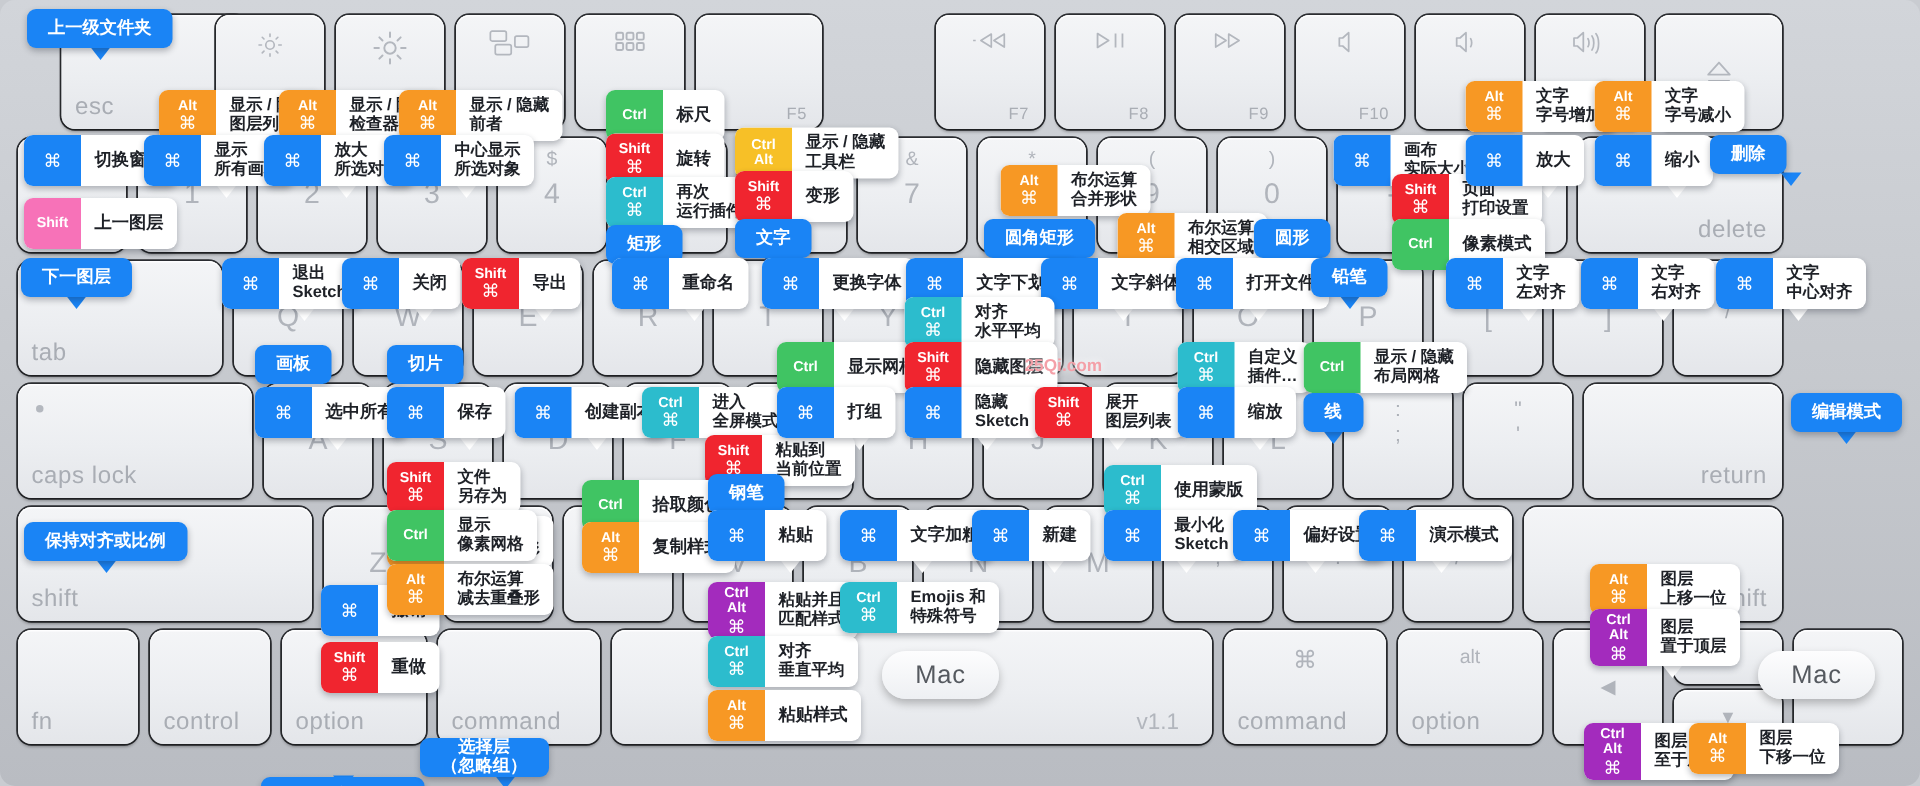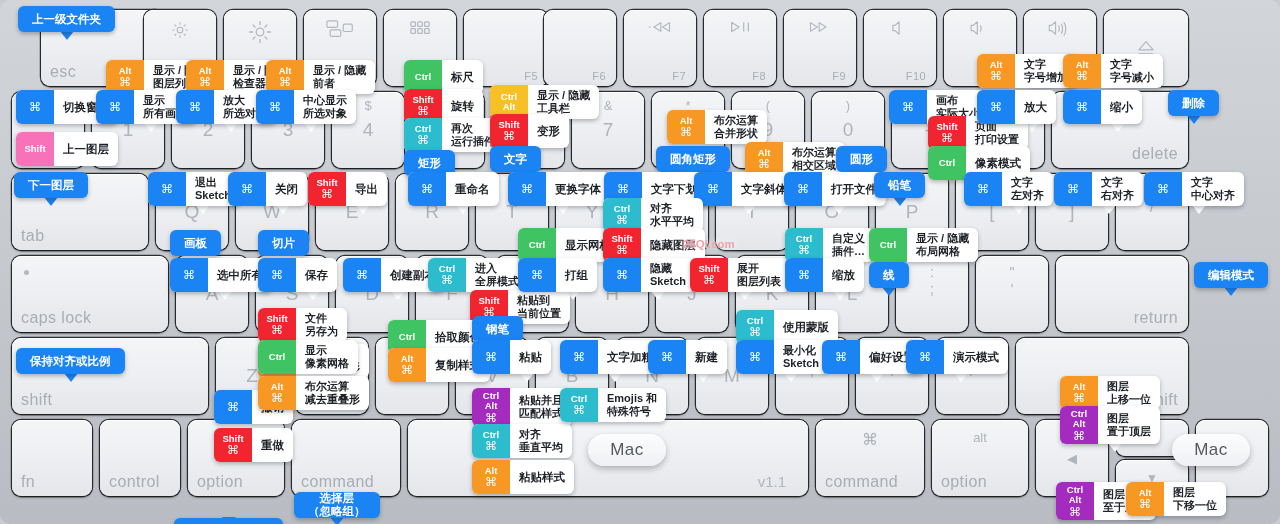--- a/index.html
+++ b/index.html
@@ -112,23 +112,20 @@
           <rect x="9.5" y="9.5" width="5" height="5" rx="1"></rect>
           <rect x="17" y="9.5" width="5" height="5" rx="1"></rect>
         </svg>
     </span>
     <span class="klabel fn">F4</span>
   </div>
 
   <div class="key" style="left:464px;top:10px;width:84px;height:76px;">
     <span class="klabel fn">F5</span>
   </div>
-  <div class="key" style="left:544px;top:10px;width:72px;height:76px;">
-    <span class="klabel fn">F6</span>
-  </div>
 
   <div class="key" style="left:624px;top:10px;width:72px;height:76px;">
     <span class="kglyph">
       <svg class="ic" style="margin:0 auto" width="26" height="14" viewBox="0 0 30 14" fill="none" stroke="#b3b7be" stroke-width="1.3" stroke-linejoin="round">
           <path d="M2 7h2"></path>
           <path d="M16 2L8 7l8 5z"></path>
           <path d="M26 2l-8 5 8 5z"></path>
         </svg>
     </span>
     <span class="klabel fn">F7</span>
@@ -654,21 +651,21 @@
       </div>
       <div class="tip one" style="left: 1063px; top: 90px;">
         <div class="mod m-cmd">
           <span class="cmd">⌘</span>
         </div>
         <div class="txt">
           <span>缩小</span>
         </div>
       </div>
       <div class="tail w" style="left: 1111px; top: 123px;"></div>
-      <div class="tip solid one" style="left: 1168px; top: 90px;">
+      <div class="tip solid one" style="left: 1140px; top: 90px;">
         <div class="txt">
           <span>删除</span>
         </div>
       </div>
       <div class="tail b" style="left: 1186.5px; top: 115px;"></div>
       <div class="tip solid one" style="left: 14px; top: 172px;">
         <div class="txt">
           <span>下一图层</span>
         </div>
       </div>
@@ -1125,21 +1122,21 @@
           <span>演示模式</span>
         </div>
       </div>
       <div class="tail w" style="left: 954px; top: 373px;"></div>
       <div class="tip solid one" style="left: 174px; top: 492px; margin-top: 26px;">
         <div class="txt">
           <span>显示距离或复制</span>
         </div>
       </div>
       <div class="tail b" style="left: 221.5px; top: 517px;"></div>
-      <div class="tip solid" style="left: 294px; top: 492px;">
+      <div class="tip solid" style="left: 280px; top: 492px;">
         <div class="txt">
           <span>选择层</span>
           <span>（忽略组）</span>
         </div>
       </div>
       <div class="tail b" style="left: 330px; top: 517px;"></div>
       <div class="tip" style="left: 1060px; top: 376px;">
         <div class="mod m-altcmd">
           <span>Alt</span>
           <span class="cmd">⌘</span>

